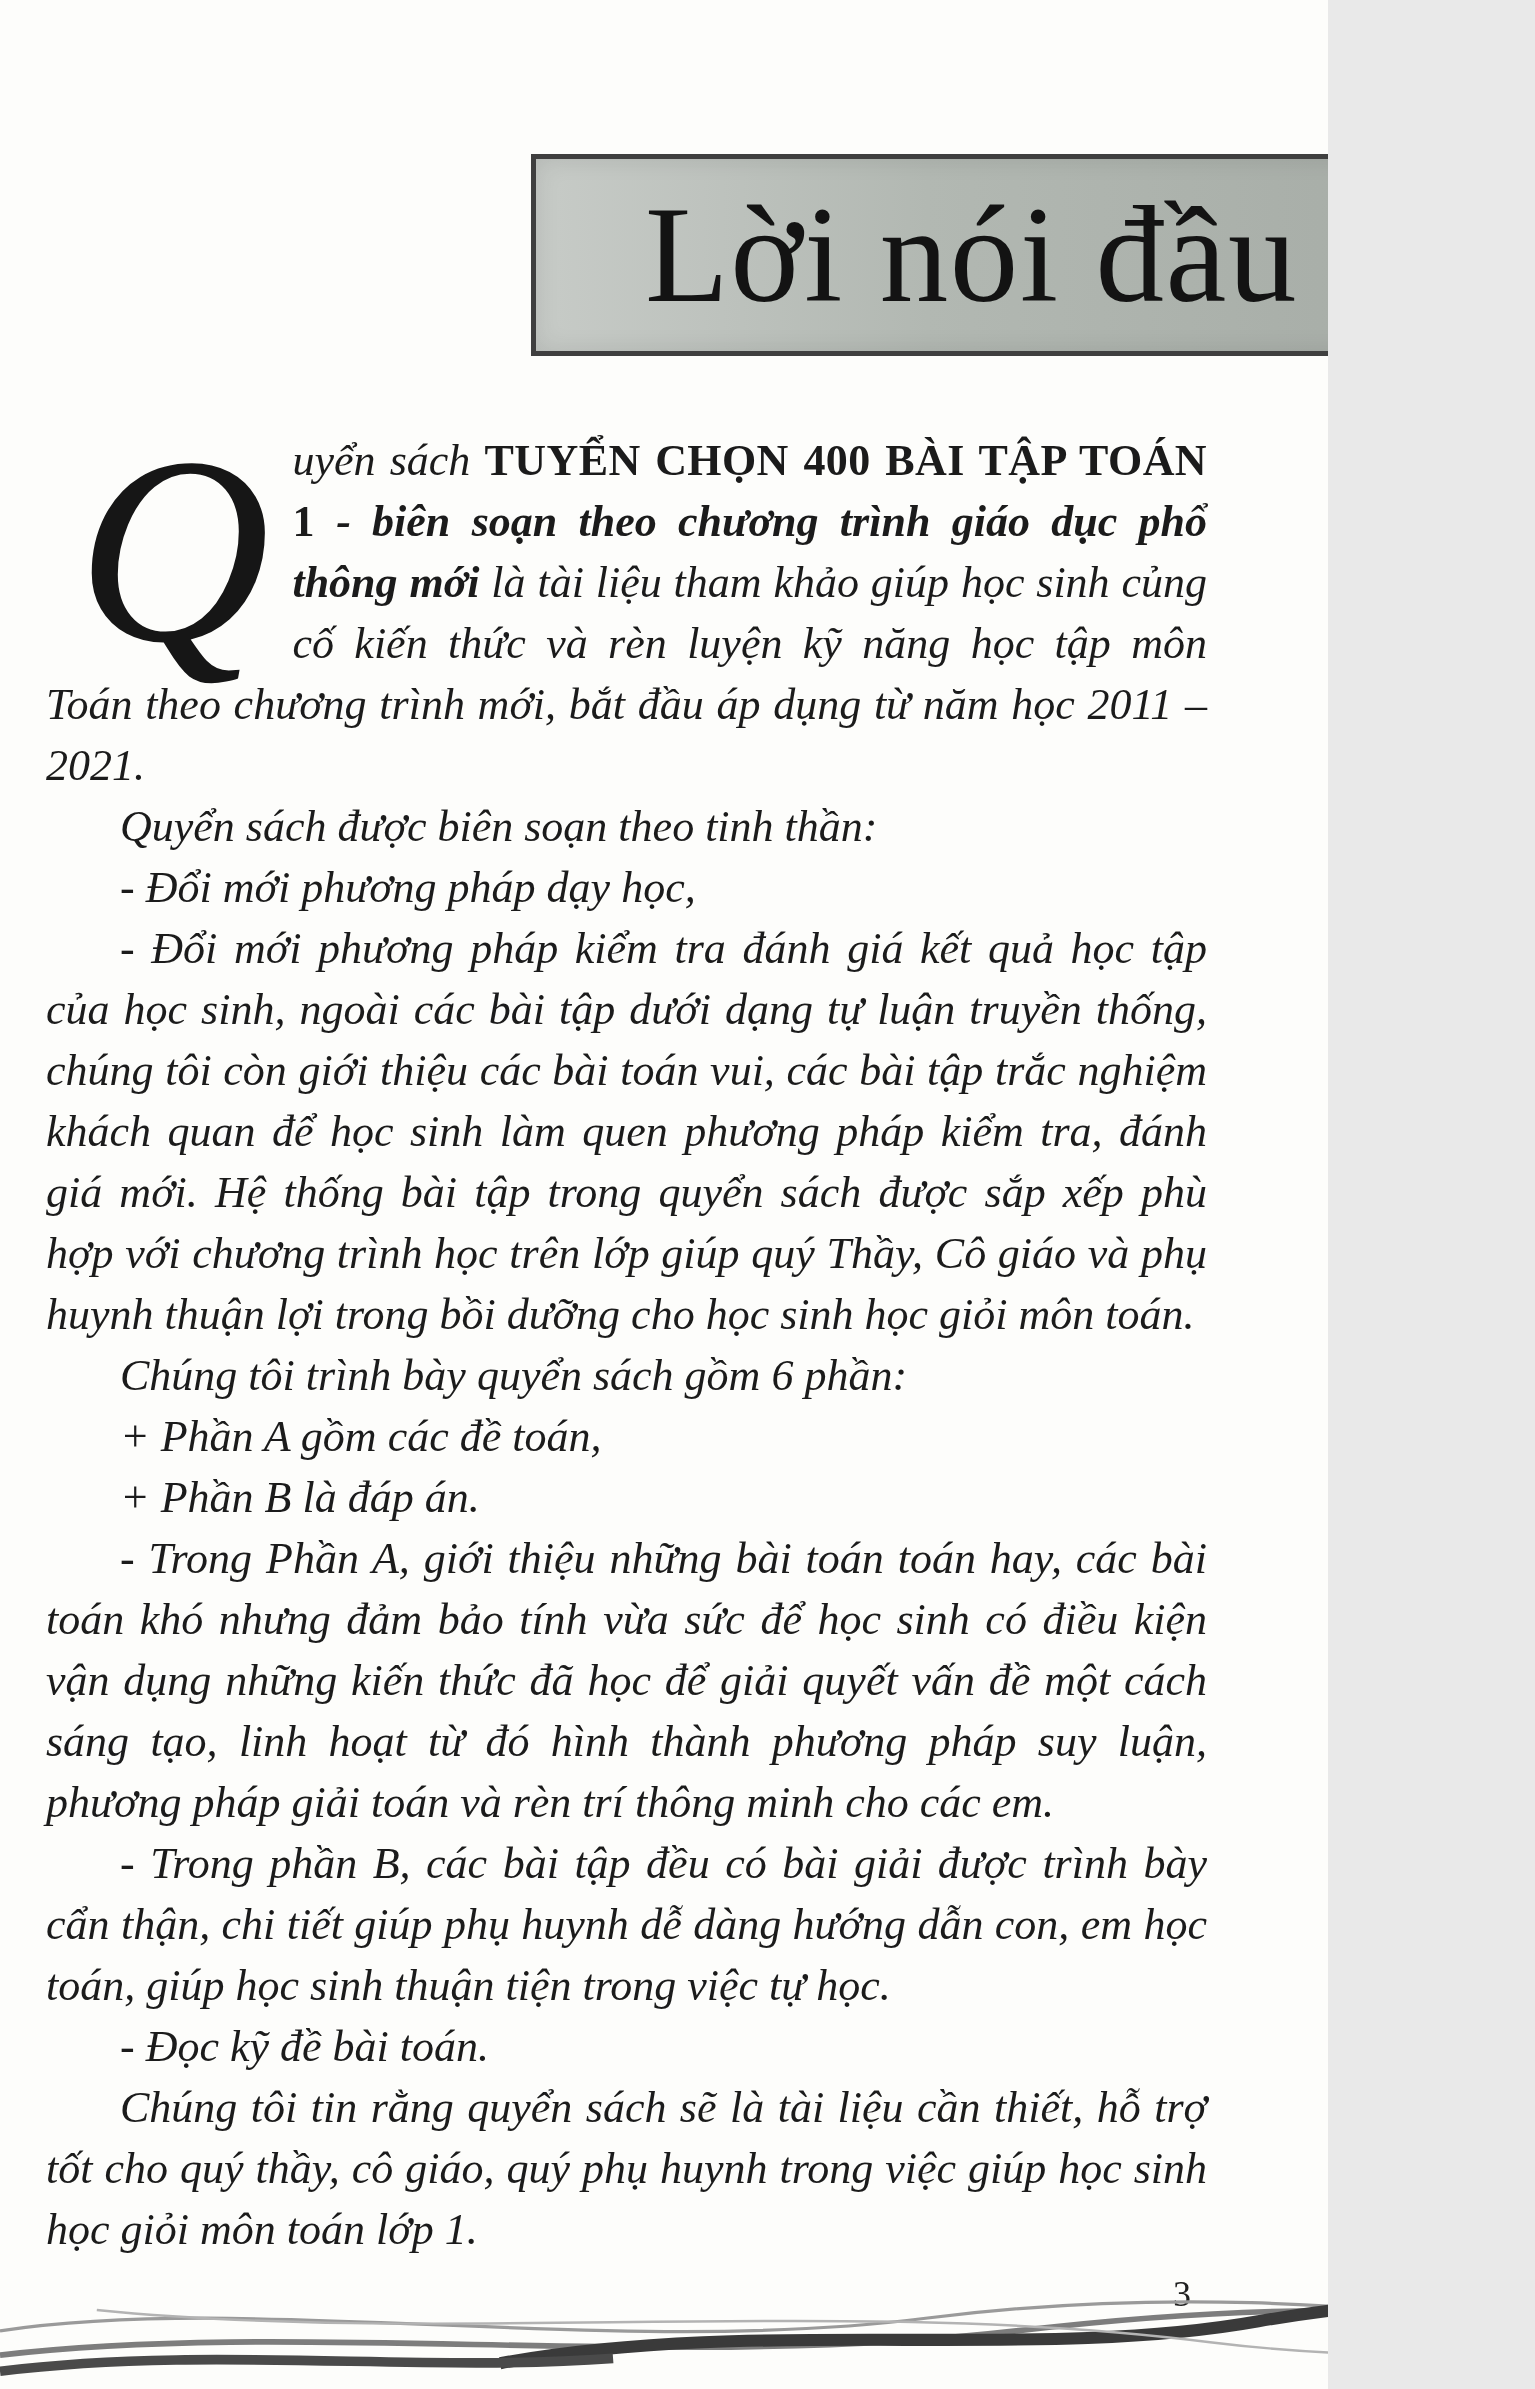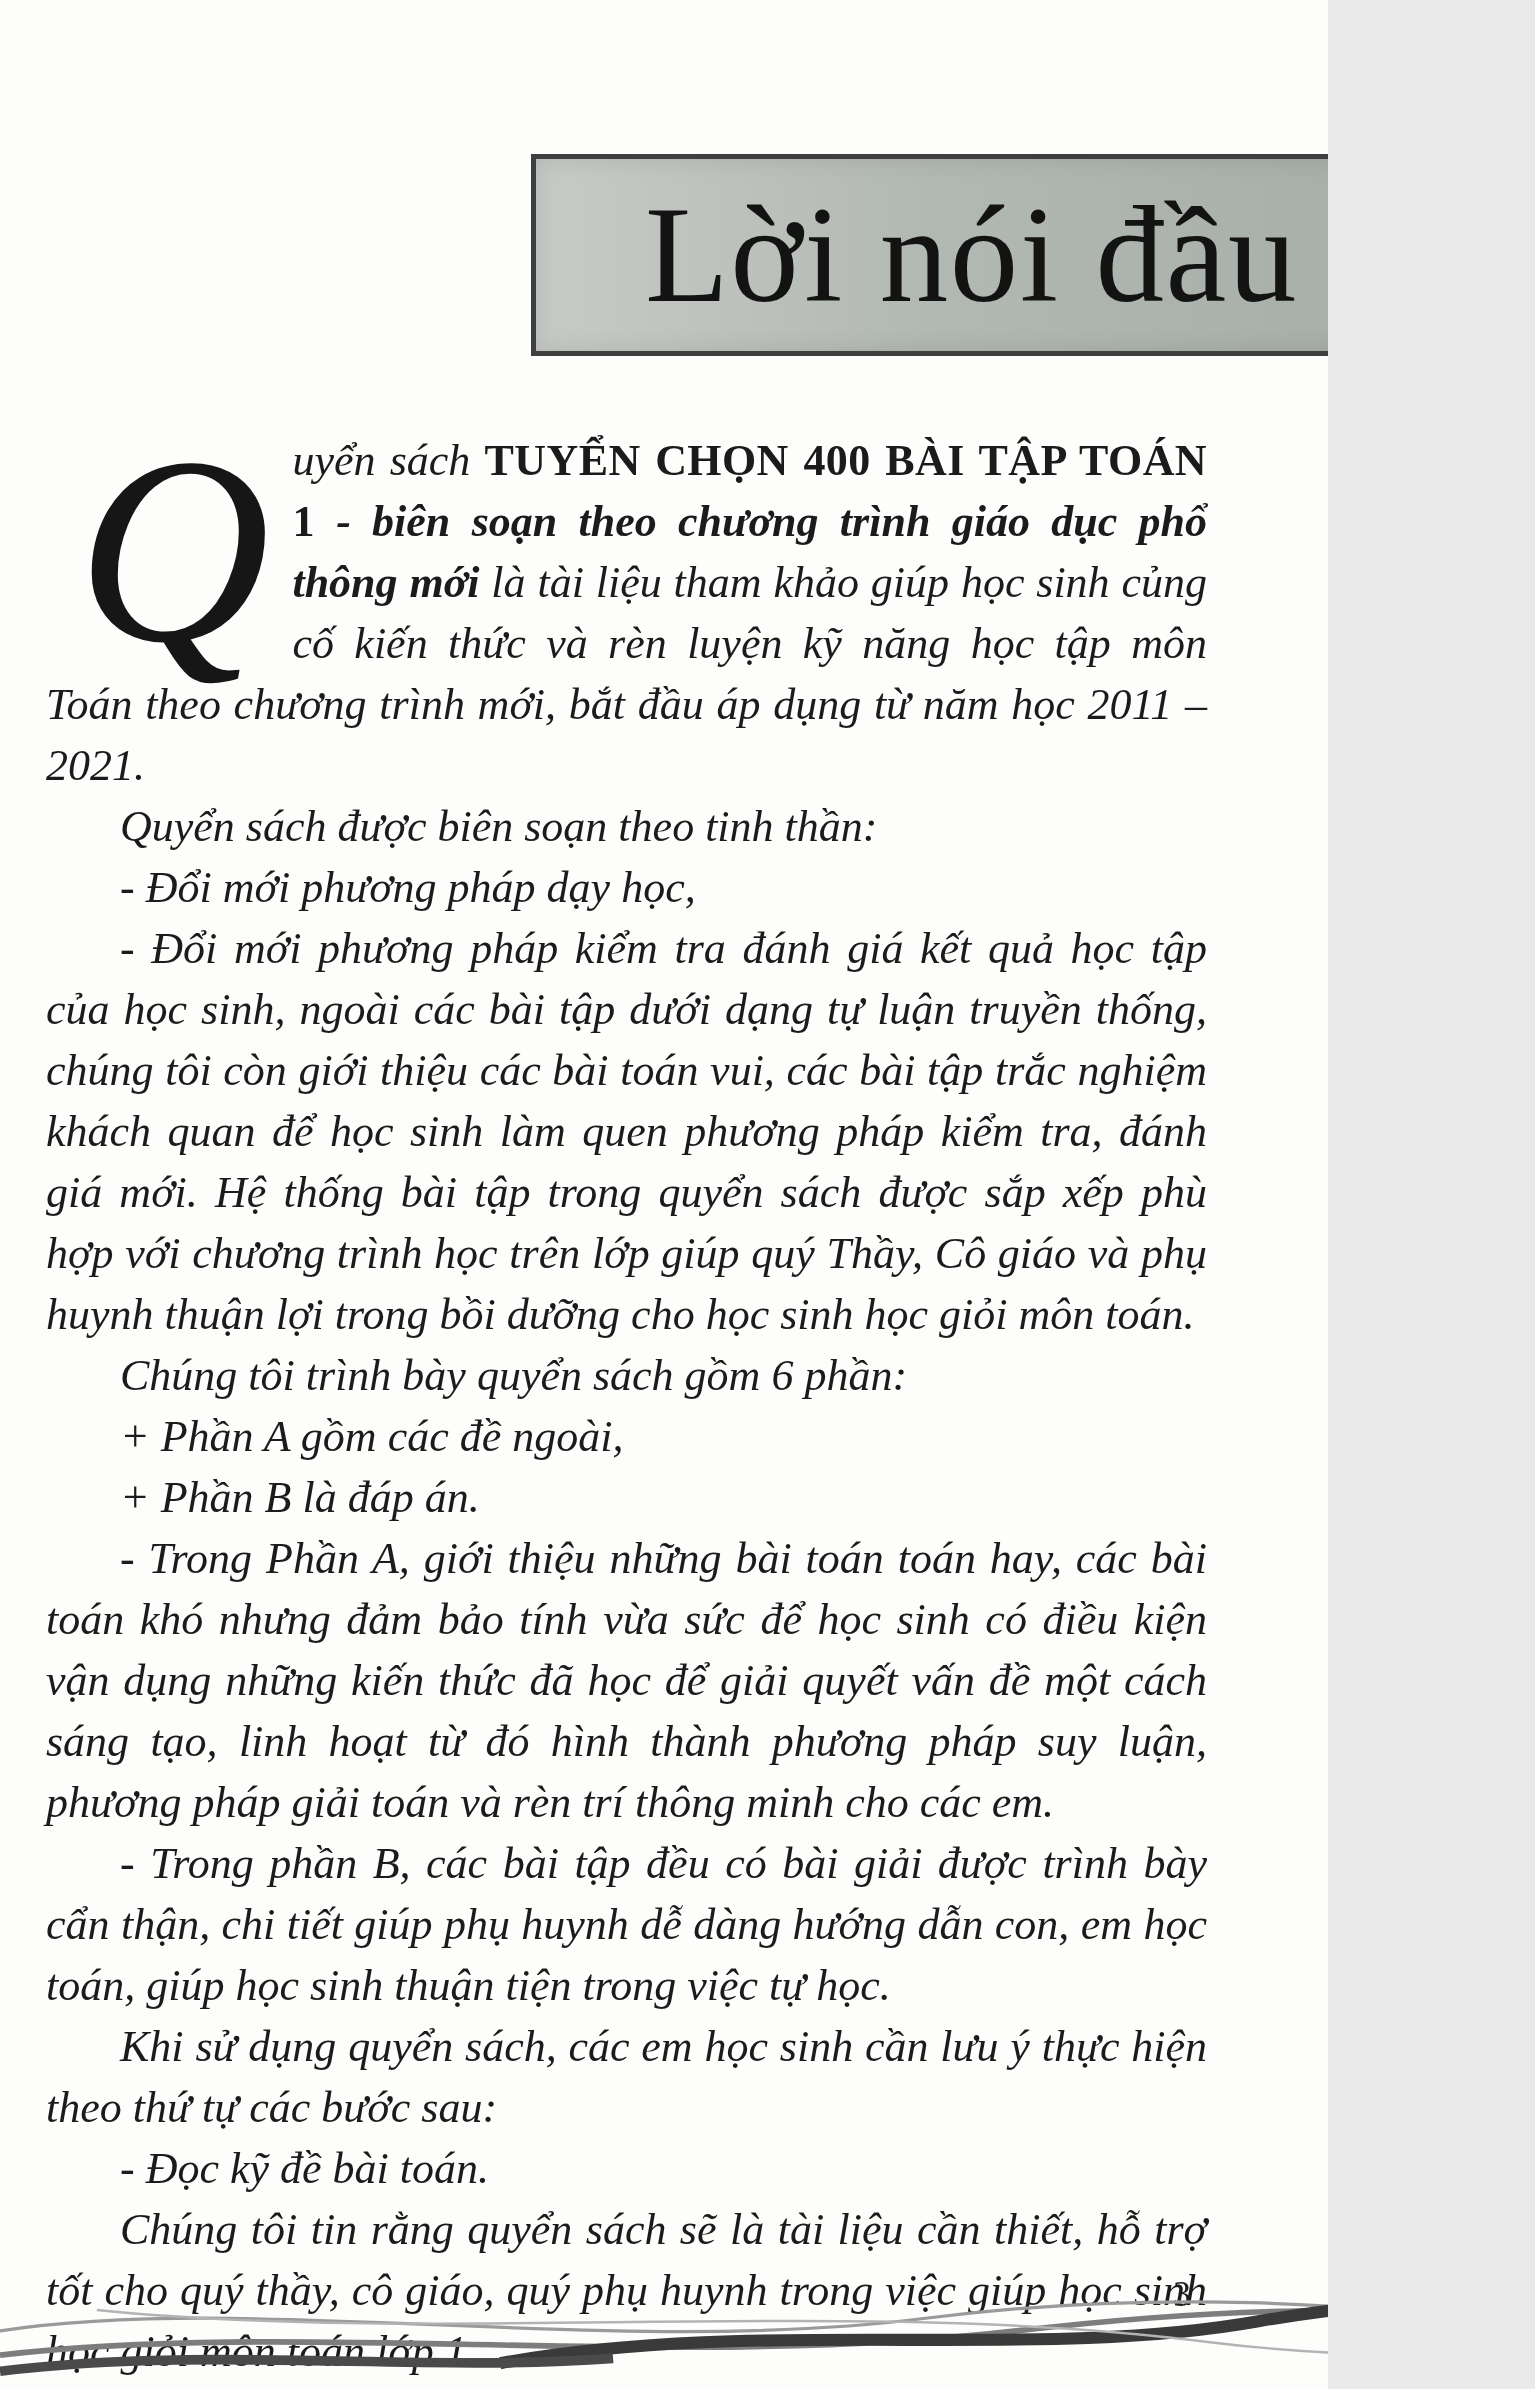--- a/index.html
+++ b/index.html
@@ -109,25 +109,24 @@
     </div>
 
     <div class="body-text">
 
       <p class="intro"><span class="dropcap">Q</span><span>uyển sách </span><b class="book-title">TUYỂN CHỌN 400 BÀI TẬP TOÁN 1</b><b class="bold-em"> - biên soạn theo chương trình giáo dục phổ thông mới </b><span>là tài liệu tham khảo giúp học sinh củng cố kiến thức và rèn luyện kỹ năng học tập môn Toán theo chương trình mới, bắt đầu áp dụng từ năm học 2011 – 2021.</span></p>
 
       <p>Quyển sách được biên soạn theo tinh thần:</p>
       <p>- Đổi mới phương pháp dạy học,</p>
       <p>- Đổi mới phương pháp kiểm tra đánh giá kết quả học tập của học sinh, ngoài các bài tập dưới dạng tự luận truyền thống, chúng tôi còn giới thiệu các bài toán vui, các bài tập trắc nghiệm khách quan để học sinh làm quen phương pháp kiểm tra, đánh giá mới. Hệ thống bài tập trong quyển sách được sắp xếp phù hợp với chương trình học trên lớp giúp quý Thầy, Cô giáo và phụ huynh thuận lợi trong bồi dưỡng cho học sinh học giỏi môn toán.</p>
       <p>Chúng tôi trình bày quyển sách gồm 6 phần:</p>
-      <p>+ Phần A gồm các đề ngoài,</p>
+      <p>+ Phần A gồm các đề toán,</p>
       <p>+ Phần B là đáp án.</p>
       <p>- Trong Phần A, giới thiệu những bài toán toán hay, các bài toán khó nhưng đảm bảo tính vừa sức để học sinh có điều kiện vận dụng những kiến thức đã học để giải quyết vấn đề một cách sáng tạo, linh hoạt từ đó hình thành phương pháp suy luận, phương pháp giải toán và rèn trí thông minh cho các em.</p>
       <p>- Trong phần B, các bài tập đều có bài giải được trình bày cẩn thận, chi tiết giúp phụ huynh dễ dàng hướng dẫn con, em học toán, giúp học sinh thuận tiện trong việc tự học.</p>
-      <p>Khi sử dụng quyển sách, các em học sinh cần lưu ý thực hiện theo thứ tự các bước sau:</p>
       <p>- Đọc kỹ đề bài toán.</p>
       <p>Chúng tôi tin rằng quyển sách sẽ là tài liệu cần thiết, hỗ trợ tốt cho quý thầy, cô giáo, quý phụ huynh trong việc giúp học sinh học giỏi môn toán lớp 1.</p>
 
     </div>
   </div>
 
   <div class="page-number">3</div>
 
   <svg class="swoosh" viewBox="0 0 1900 150" preserveAspectRatio="none" xmlns="http://www.w3.org/2000/svg">
     <path d="M0,78 C320,30 760,112 1150,62 C1420,28 1700,40 1900,78" stroke="#9a9a9a" stroke-width="4" fill="none"></path>

